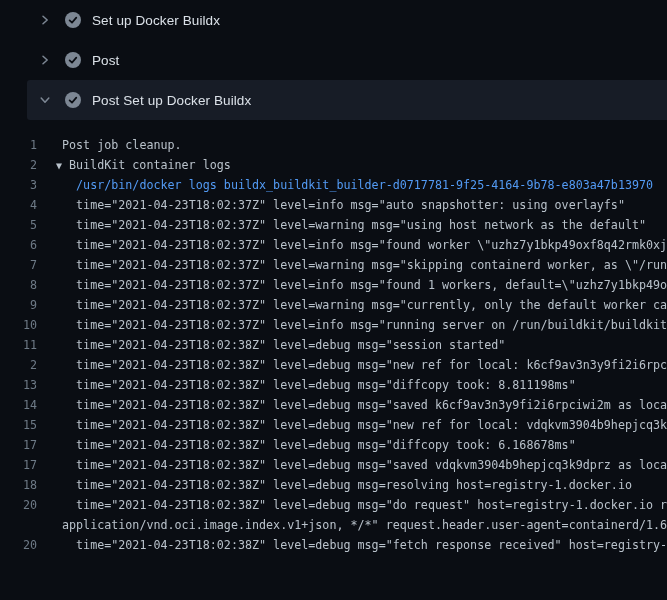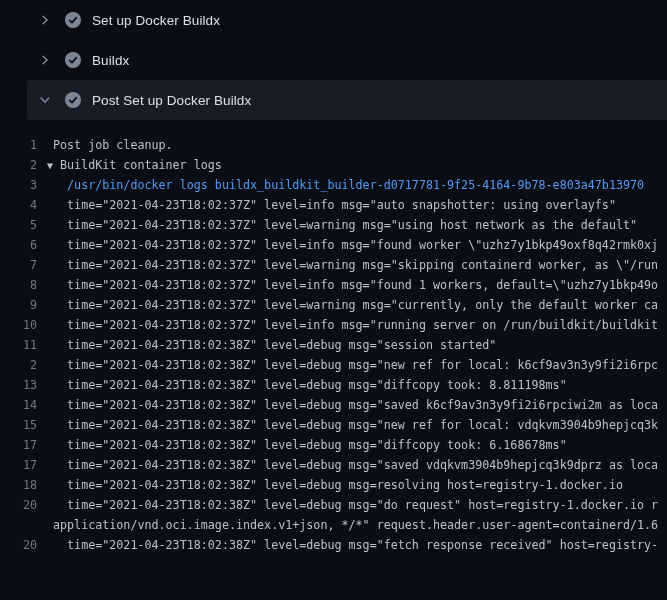--- a/index.html
+++ b/index.html
@@ -28,21 +28,21 @@
     padding-top:15px;
     font-family:"DejaVu Sans Mono", monospace;
     font-size:11.7px; line-height:20px;
     width:667px; overflow:hidden;
   }
   .row { display:flex; height:20px; overflow:hidden; }
   .num {
     flex:0 0 37px; text-align:right; color:#6e7a87;
     text-decoration:none; cursor:pointer; user-select:none;
   }
-  .txt { margin-left:16px; white-space:pre; color:#b9c2cb; }
+  .txt { margin-left:25px; white-space:pre; color:#b9c2cb; }
   .txt.command .txt-content { color:#539bf5; }
   .tri {
     display:none; width:13px; margin-left:-6px;
     font-size:10px; color:#b9c2cb; cursor:pointer;
   }
   .row.group .tri { display:inline-block; }
 </style>
 </head>
 <body>
 
@@ -67,21 +67,21 @@
       <svg width="12" height="12" viewBox="0 0 12 12">
         <path d="M4 2.2 L8.2 6 L4 9.8" fill="none" stroke="#7d8794" stroke-width="1.5" stroke-linecap="round" stroke-linejoin="round"></path>
       </svg>
     </span>
     <span class="badge">
       <svg width="16" height="16" viewBox="0 0 16 16">
         <circle cx="8" cy="8" r="8" fill="#7d8794"></circle>
         <path d="M4.6 8.3 L7 10.6 L11.3 5.6" fill="none" stroke="#0a0d13" stroke-width="1.7" stroke-linecap="round" stroke-linejoin="round"></path>
       </svg>
     </span>
-    <span class="slabel">Buildx</span>
+    <span class="slabel">Post</span>
   </div>
 
 
   <div class="step expanded">
     <span class="chev">
       <svg width="12" height="12" viewBox="0 0 12 12">
         <path d="M4 2.2 L8.2 6 L4 9.8" fill="none" stroke="#7d8794" stroke-width="1.5" stroke-linecap="round" stroke-linejoin="round"></path>
       </svg>
     </span>
     <span class="badge">

